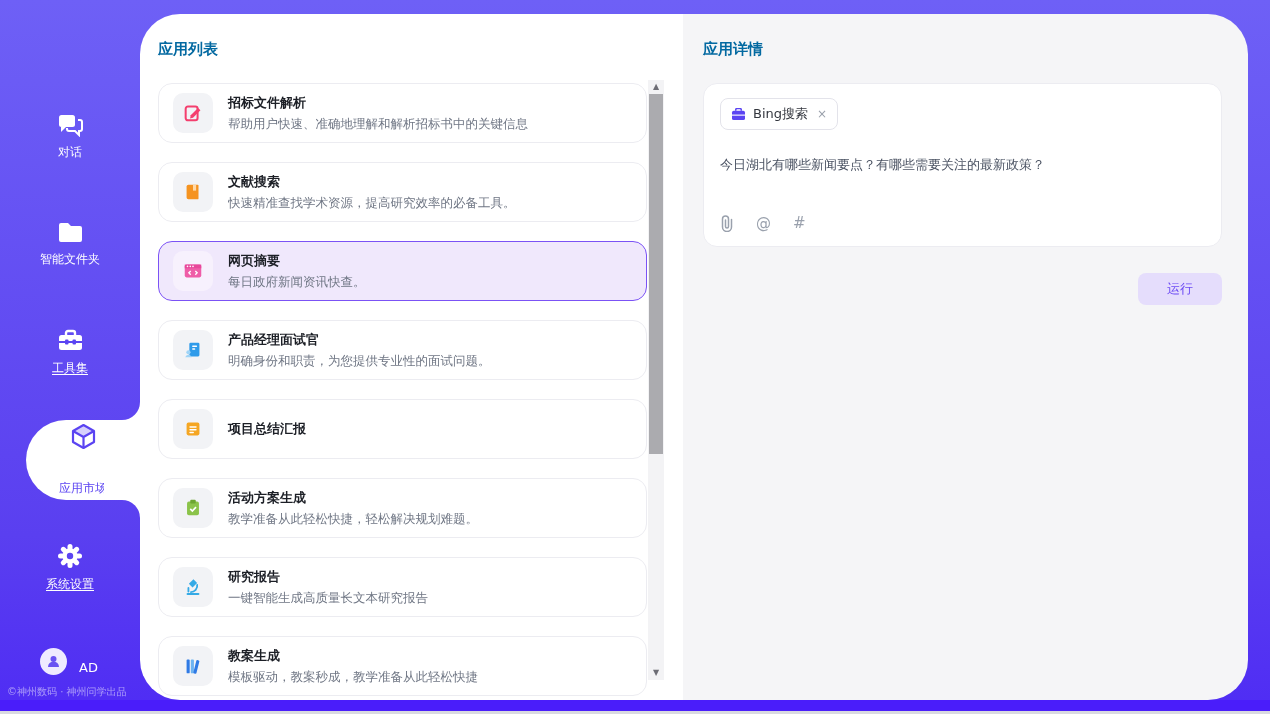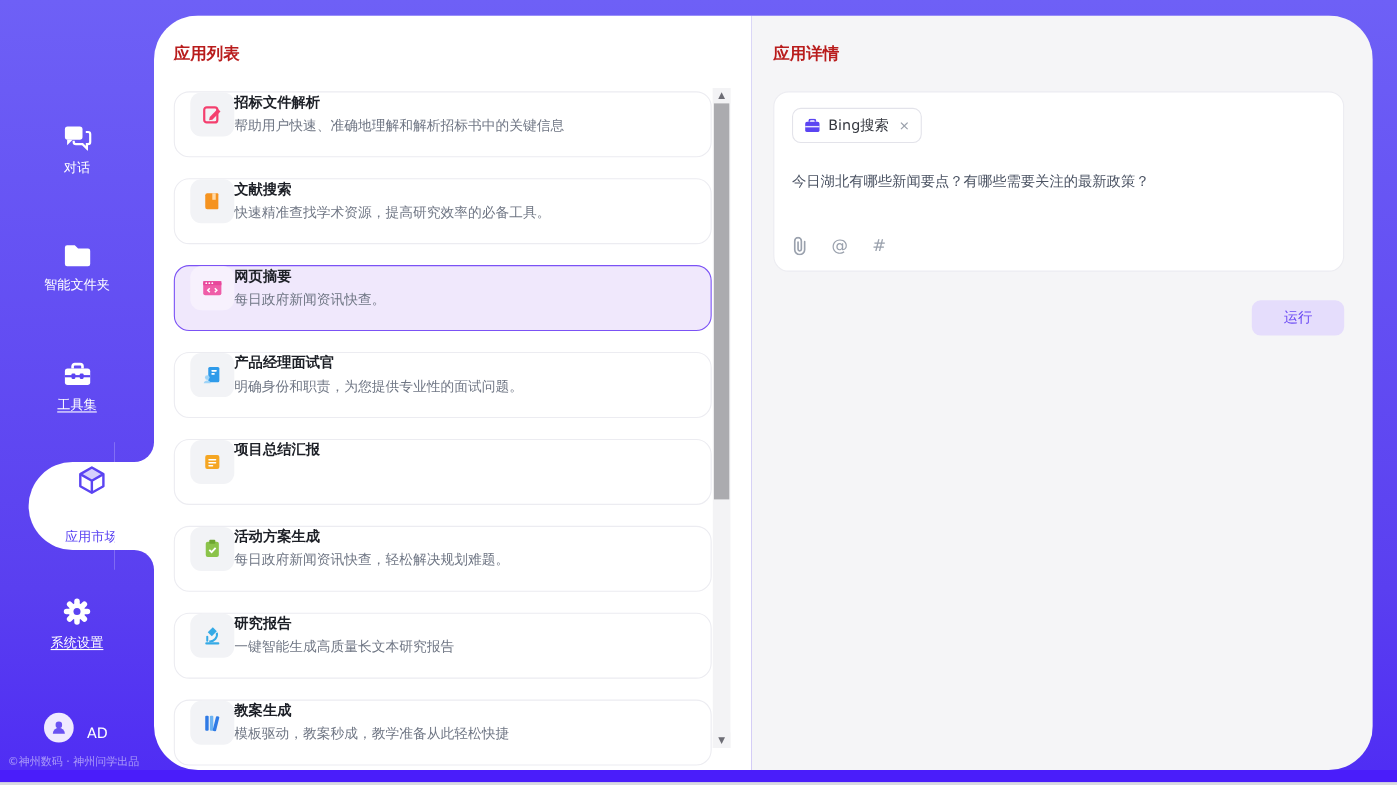--- a/index.html
+++ b/index.html
@@ -20,23 +20,23 @@
   .bump .inner { position:relative; height:100%; display:flex; flex-direction:column; align-items:center; justify-content:center; gap:6px; color:#5b44f2; }
   .bump .lbl { font-size:12px; color:#5b44f2;margin-top:24px; }
   .user { position:absolute; left:40px; top:648px; display:flex; align-items:flex-end; gap:12px; }
   .avatar { width:27px; height:27px; border-radius:50%; background:#efeaff; display:flex; align-items:center; justify-content:center; }
   .user .uname { font-size:13px; }
   .copyright { position:absolute; left:7px; top:685px; font-size:10px; color:rgba(255,255,255,.5); white-space:nowrap; }
 
   
   .main { position:absolute; left:140px; top:14px; width:1108px; height:686px; border-radius:40px; overflow:hidden; display:flex; z-index:1; }
   .panel-list { position:relative; width:543px; background:#fff; padding:26px 0 0 18px; }
-  .panel-title { font-size:15px; font-weight:bold; color:#b91c1c; }
+  .panel-title { font-size:15px; font-weight:bold; color:#0369a1; }
   .cards { margin-top:24px; }
-  .card { position:relative; width:489px; height:60px; background:#fff; border:1px solid #ececf1; border-radius:14px; margin-bottom:19px; display:flex; align-items:flex-start; padding:0 14px; cursor:pointer; }
+  .card { position:relative; width:489px; height:60px; background:#fff; border:1px solid #ececf1; border-radius:14px; margin-bottom:19px; display:flex; align-items:center; padding:0 14px; gap:15px; cursor:pointer; }
   .card.selected { background:#f0e8fc; border:1.5px solid #7b52f5; }
   .tile { width:40px; height:40px; border-radius:10px; background:#f2f3f6; display:flex; align-items:center; justify-content:center; flex:0 0 auto; }
   .card.selected .tile { background:#f7f1fd; }
   .card-txt { display:flex; flex-direction:column; gap:4px; min-width:0; }
   .card-name { font-size:13px; font-weight:bold; color:#1c1f26; }
   .card-desc { font-size:12.5px; color:#6f7684; white-space:nowrap; overflow:hidden; }
 
   
   .sb-track { position:absolute; left:508px; top:66px; width:16px; height:600px; background:#f3f3f5; }
   .sb-arrow { position:absolute; left:508px; width:16px; height:14px; background:#f3f3f5; color:#6d6d75; font-size:8px; line-height:14px; text-align:center; cursor:pointer; }
@@ -211,21 +211,21 @@
       <div class="card">
         <span class="tile">
           <svg width="22" height="22" viewBox="0 0 24 24">
             <rect x="5.5" y="5" width="13" height="15" rx="2" fill="#8bc34a"></rect>
             <rect x="9" y="3" width="6" height="4" rx="1" fill="#6da631"></rect>
             <path d="M9 13 l2.3 2.3 4-4.3" fill="none" stroke="#fff" stroke-width="1.8"></path>
           </svg>
         </span>
         <div class="card-txt">
           <span class="card-name">活动方案生成</span>
-          <span class="card-desc">每日政府新闻资讯快查，轻松解决规划难题。</span>
+          <span class="card-desc">教学准备从此轻松快捷，轻松解决规划难题。</span>
         </div>
       </div>
 
       <div class="card">
         <span class="tile">
           <svg width="22" height="22" viewBox="0 0 24 24">
             <path d="M12.5 3.5 l4 4 -5 5 -4-4 z" fill="#35aae6"></path>
             <path d="M16.5 9 a7 7 0 0 1-7.5 8.5" fill="none" stroke="#35aae6" stroke-width="2"></path>
             <rect x="5" y="18.5" width="14" height="2.2" rx="1.1" fill="#35aae6"></rect>
             <rect x="6" y="12" width="2" height="6" rx="1" fill="#35aae6"></rect>

